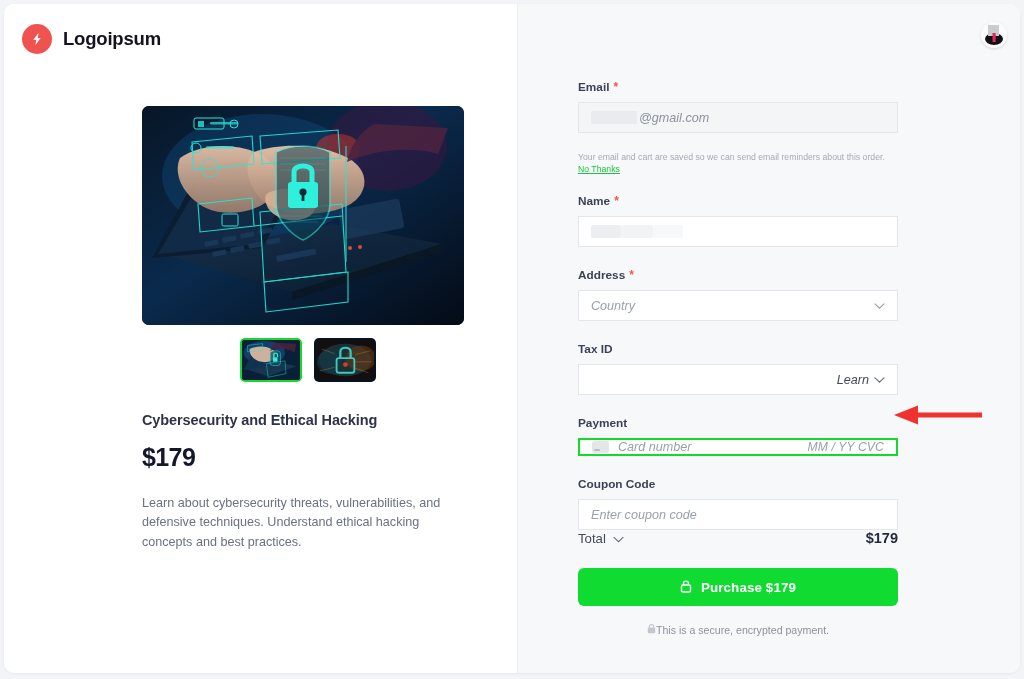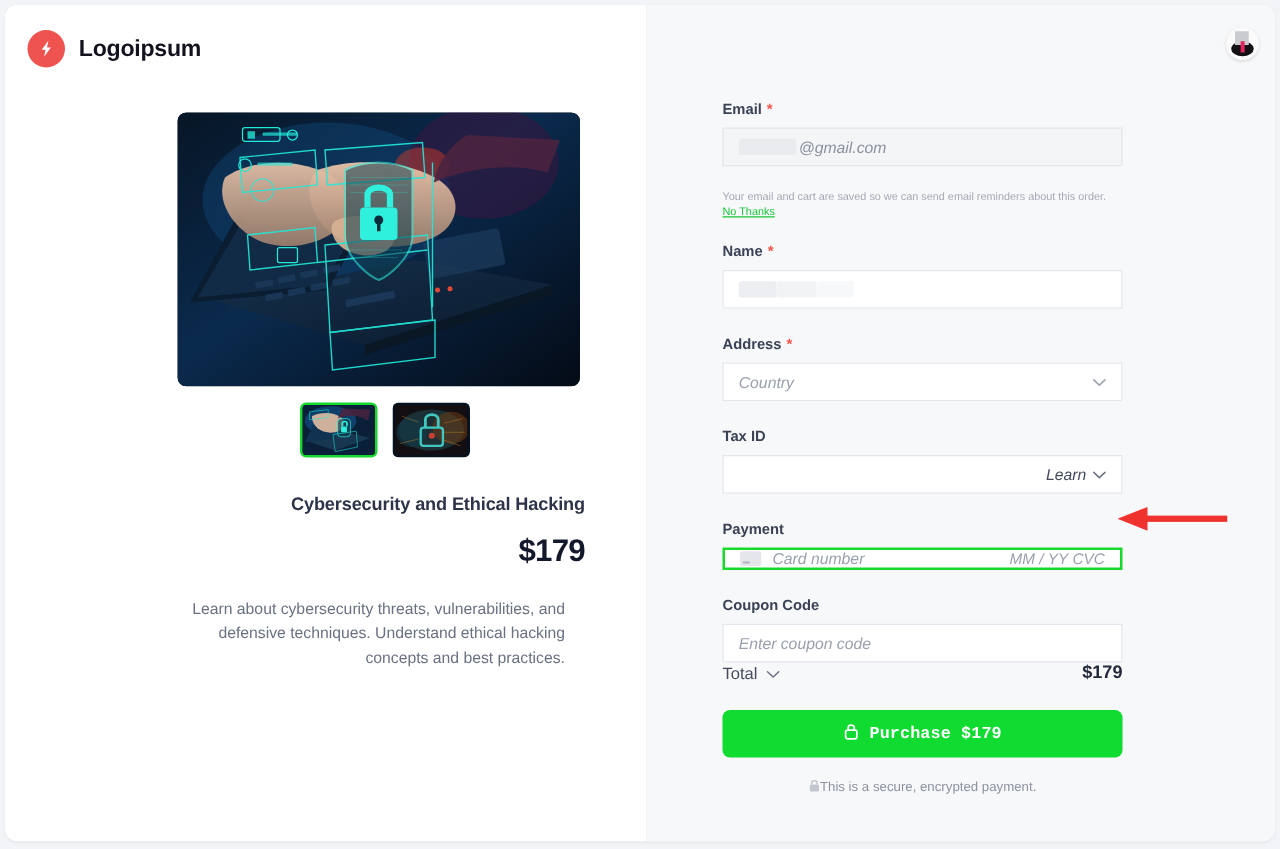--- a/index.html
+++ b/index.html
@@ -58,23 +58,22 @@
   .brand-name {
     font-size: 18.5px;
     font-weight: bold;
     color: #14121f;
     letter-spacing: -0.2px;
   }
 
   .product {
     position: absolute;
     left: 138px;
-    top: 86px;
+    top: 102px;
     width: 326px;
-    text-align: right;
   }
 
   .hero {
     width: 322px;
     height: 219px;
     border-radius: 7px;
     overflow: hidden;
     position: relative;
     background: #05111f;
   }
@@ -274,21 +273,21 @@
   .purchase-btn {
     margin-top: 22px;
     width: 320px;
     height: 38px;
     border: none;
     border-radius: 6px;
     background: #0fdb30;
     color: #ffffff;
     font-size: 13.4px;
     font-weight: bold;
-    font-family: Liberation Mono, monospace;
+    font-family: Liberation Sans, sans-serif;
     display: flex;
     align-items: center;
     justify-content: center;
     gap: 9px;
     cursor: pointer;
     letter-spacing: 0.1px;
   }
 
   .secure-note {
     margin-top: 17px;

